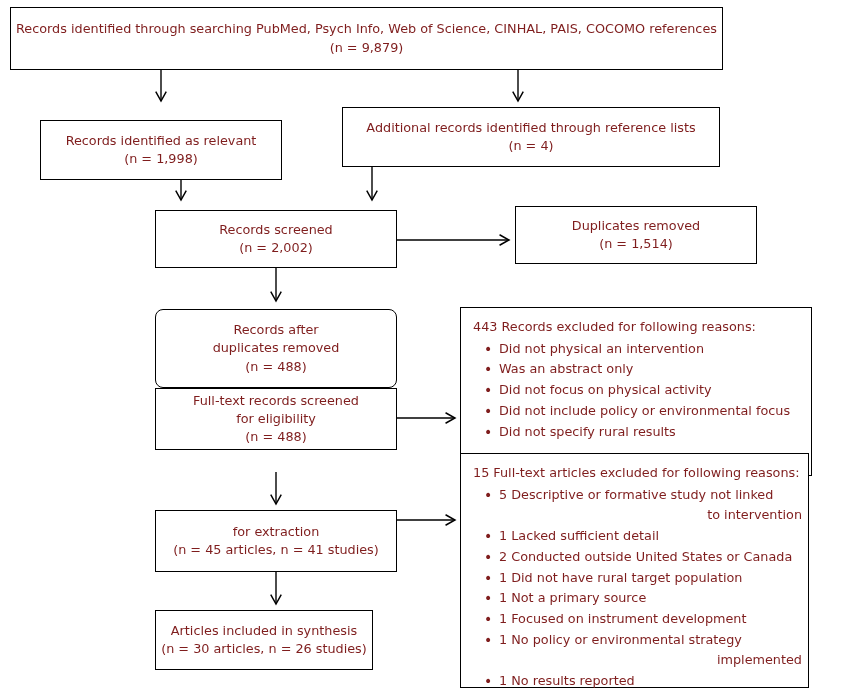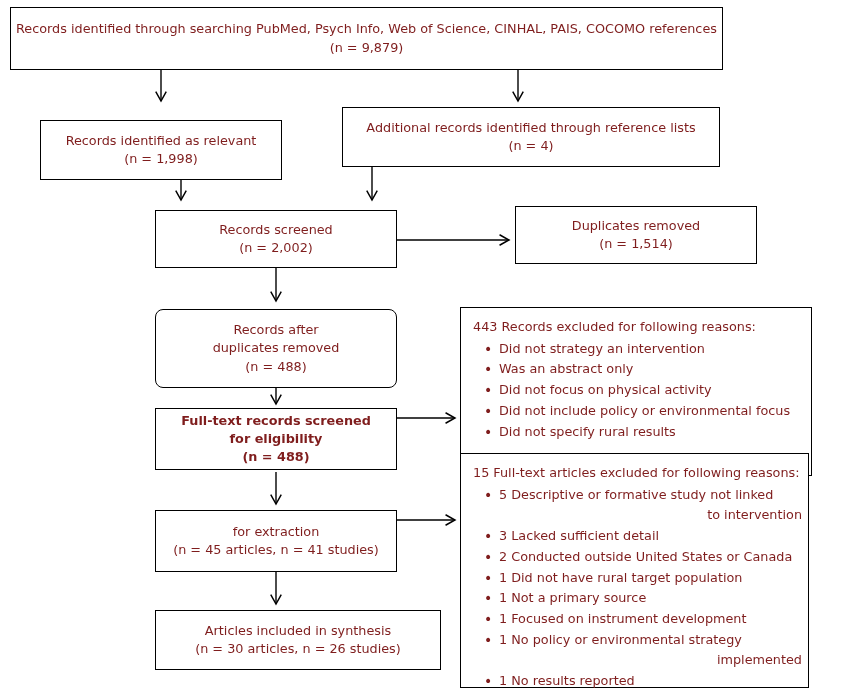--- a/index.html
+++ b/index.html
@@ -141,52 +141,52 @@
     <span class="line">Duplicates removed</span>
     <span class="line">(n = 1,514)</span>
   </div>
 
   <div class="box" style="left:155px; top:309px; width:242px; height:79px;border-radius:8px;">
     <span class="line">Records after</span>
     <span class="line">duplicates removed</span>
     <span class="line">(n = 488)</span>
   </div>
 
-  <div class="box" style="left:155px; top:408px; width:242px; height:62px;font-weight:bold;">
+  <div class="box" style="left:155px; top:388px; width:242px; height:62px;">
     <span class="line">Full-text records screened</span>
     <span class="line">for eligibility</span>
     <span class="line">(n = 488)</span>
   </div>
 
   <div class="box" style="left:155px; top:510px; width:242px; height:62px;">
     <span class="line">for extraction</span>
     <span class="line">(n = 45 articles, n = 41 studies)</span>
   </div>
 
-  <div class="box" style="left:155px; top:610px; width:286px; height:60px;">
+  <div class="box" style="left:155px; top:610px; width:218px; height:60px;">
     <span class="line">Articles included in synthesis</span>
     <span class="line">(n = 30 articles, n = 26 studies)</span>
   </div>
 
   <div class="excl" style="left:460px; top:307px; width:352px; height:169px;">
     <span class="head">443 Records excluded for following reasons:</span>
     <ul>
-      <li><span class="bullet">•</span><span>Did not strategy an intervention</span></li>
+      <li><span class="bullet">•</span><span>Did not physical an intervention</span></li>
       <li><span class="bullet">•</span><span>Was an abstract only</span></li>
       <li><span class="bullet">•</span><span>Did not focus on physical activity</span></li>
       <li><span class="bullet">•</span><span>Did not include policy or environmental focus</span></li>
       <li><span class="bullet">•</span><span>Did not specify rural results</span></li>
     </ul>
   </div>
 
   <div class="excl" style="left:460px; top:453px; width:349px; height:235px;">
     <span class="head">15 Full-text articles excluded for following reasons:</span>
     <ul>
       <li><span class="bullet">•</span><span>5 Descriptive or formative study not linked</span><span class="cont">to intervention</span></li>
-      <li><span class="bullet">•</span><span>3 Lacked sufficient detail</span></li>
+      <li><span class="bullet">•</span><span>1 Lacked sufficient detail</span></li>
       <li><span class="bullet">•</span><span>2 Conducted outside United States or Canada</span></li>
       <li><span class="bullet">•</span><span>1 Did not have rural target population</span></li>
       <li><span class="bullet">•</span><span>1 Not a primary source</span></li>
       <li><span class="bullet">•</span><span>1 Focused on instrument development</span></li>
       <li><span class="bullet">•</span><span>1 No policy or environmental strategy</span><span class="cont">implemented</span></li>
       <li><span class="bullet">•</span><span>1 No results reported</span></li>
     </ul>
   </div>
 
 </div>

